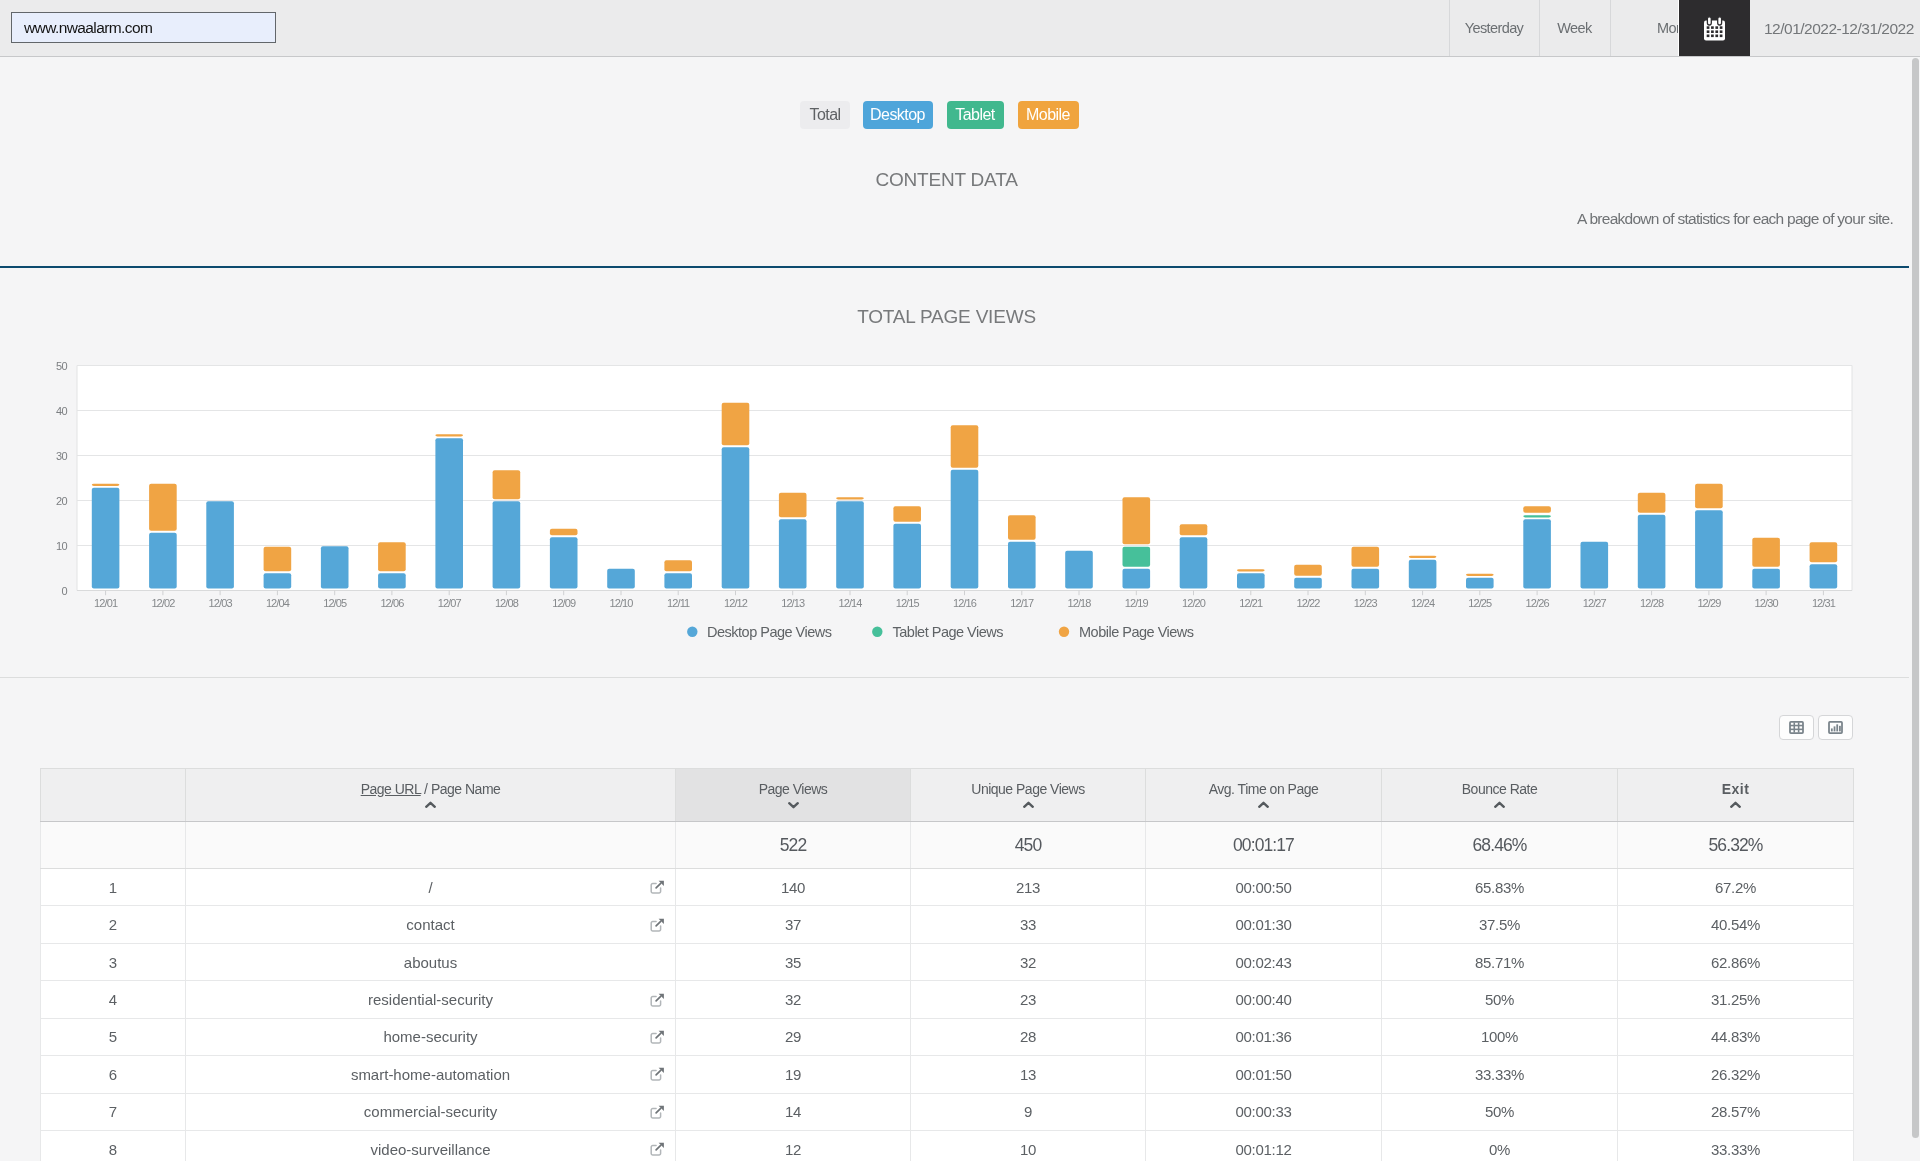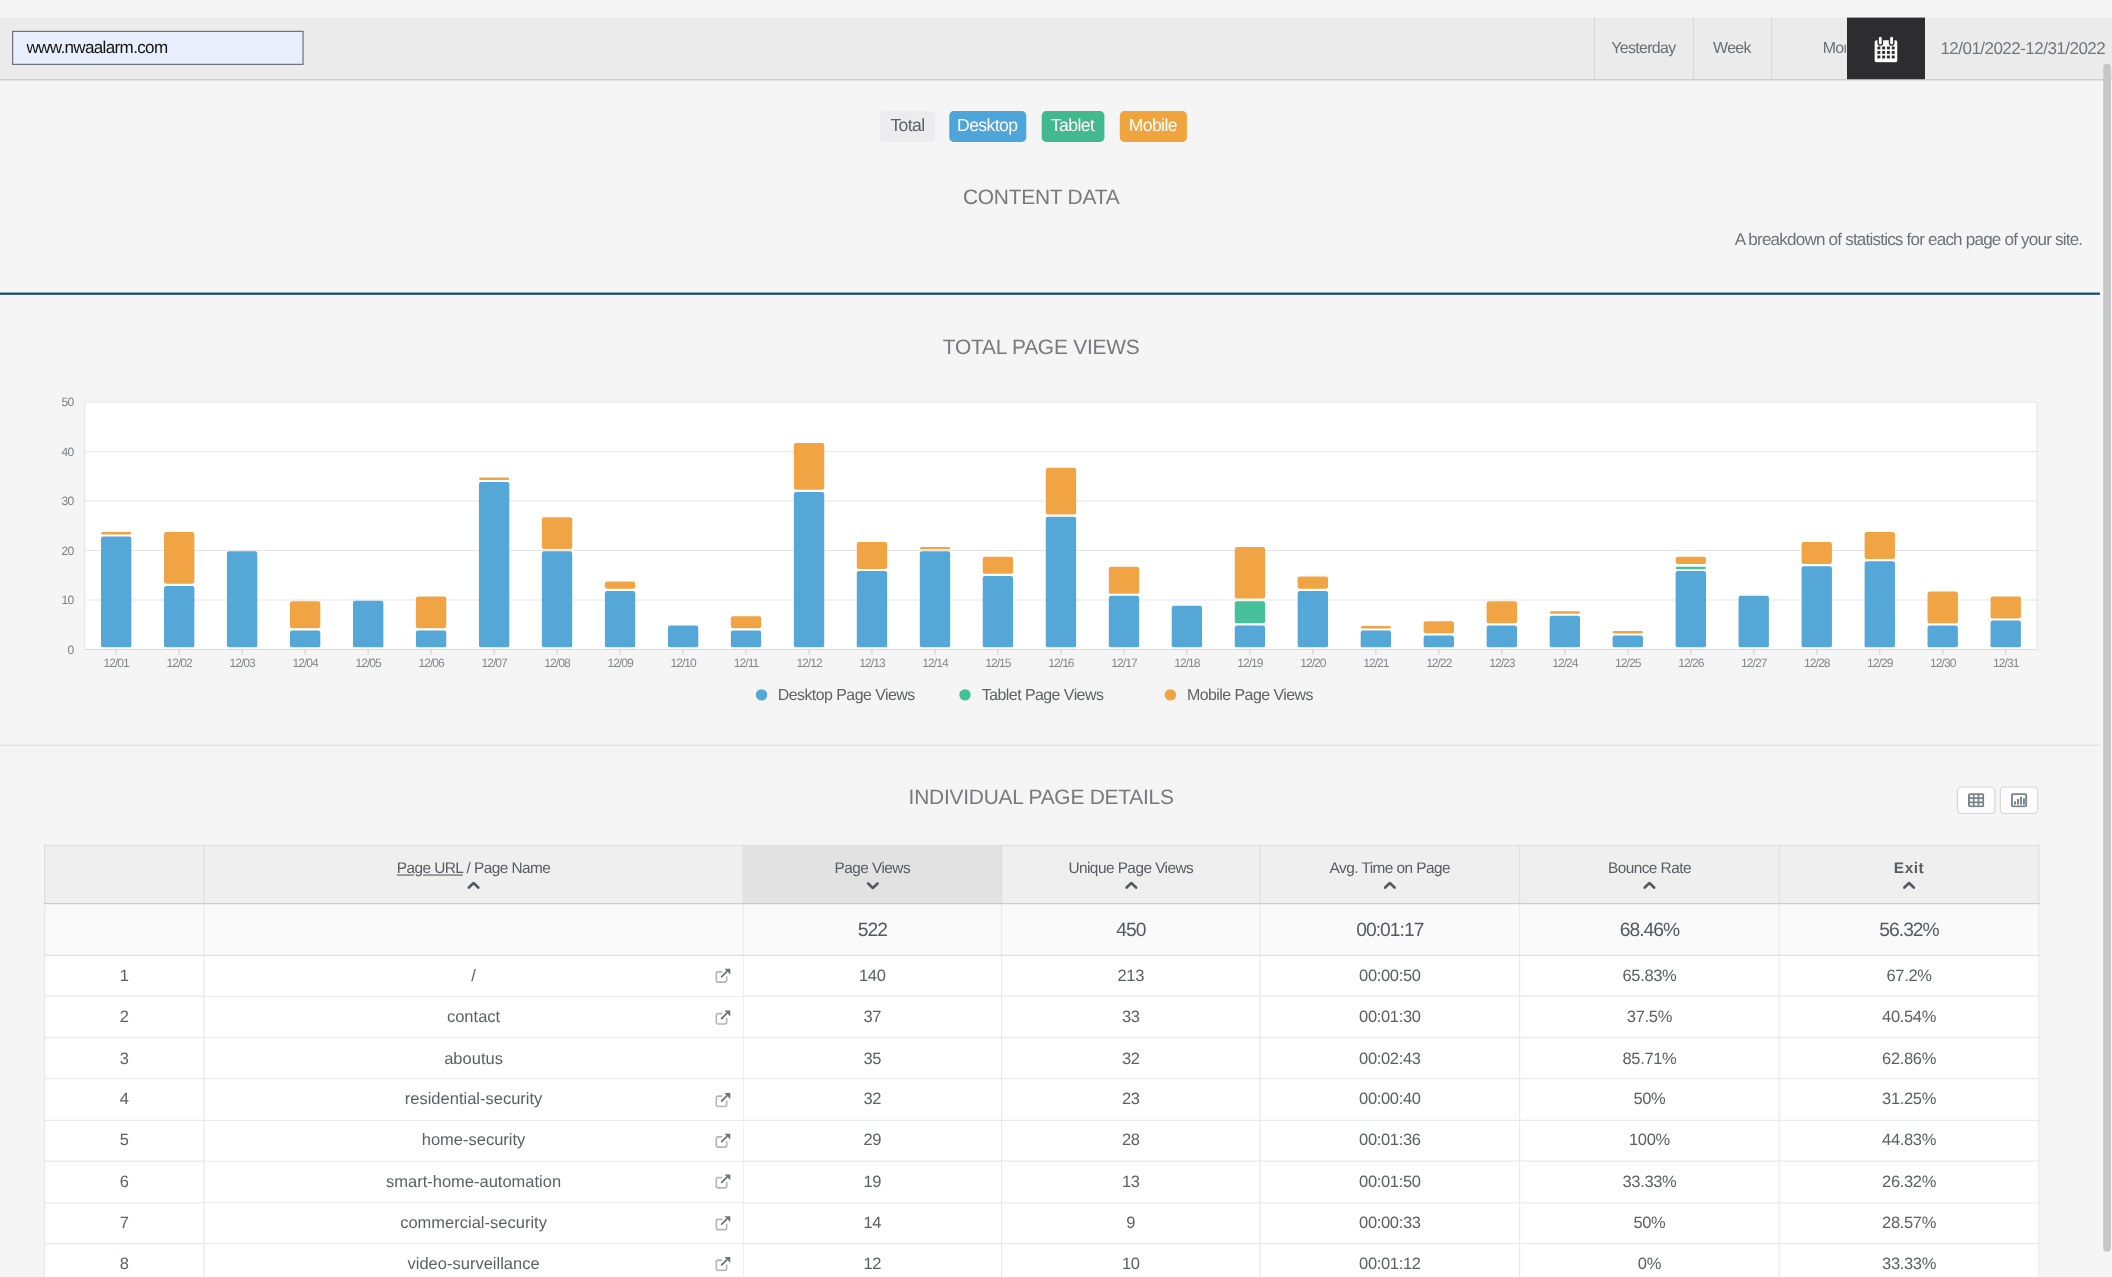--- a/index.html
+++ b/index.html
@@ -1,18 +1,18 @@
 <!DOCTYPE html>
 <html><head><meta charset="utf-8"><title>stats</title><style>
 * { margin:0; padding:0; box-sizing:border-box; }
 body { font-family:"Liberation Sans", sans-serif; background:#f5f5f6; }
 .page { position:relative; width:1920px; height:1161px; overflow:hidden; background:#f5f5f6; }
 .abs { position:absolute; }
 
-.topbar { position:absolute; left:0; top:16px; width:1920px; height:57px; background:#ebebec; border-bottom:1px solid #c7c8ca; }
+.topbar { position:absolute; left:0; top:0; width:1920px; height:57px; background:#ebebec; border-bottom:1px solid #c7c8ca; }
 .urlinput { position:absolute; left:11px; top:12px; width:265px; height:31px; background:#e8eefc; border:1px solid #62666a; font-family:"Liberation Sans", sans-serif; font-size:15.5px; letter-spacing:-0.6px; color:#141414; padding-left:12px; }
 .tabsep { position:absolute; top:0; width:1px; height:56px; background:#d7d8da; }
 .tabtxt { position:absolute; top:0; height:56px; line-height:56px; font-size:14.5px; color:#6b6f72; text-align:center; letter-spacing:-0.6px; }
 .calbtn { position:absolute; left:1679px; top:0; width:71px; height:56px; background:#2d2c2e; text-align:center; }
 .calbtn svg { margin-top:16px; }
 .datetxt { position:absolute; left:1764px; top:0; height:56px; line-height:57px; font-size:15.5px; color:#737679; letter-spacing:-0.5px; white-space:nowrap; }
 
 .sbthumb { position:absolute; left:1912px; top:58px; width:7px; height:1080px; background:#c6c7c8; border-radius:4px; }
 
 .secA { position:absolute; left:0; top:57px; width:1909px; height:211px; border-bottom:2px solid #0c4a6e; }
@@ -220,21 +220,20 @@
         <line x1="1823.4" y1="322.5" x2="1823.4" y2="327.2" stroke="#cfd0d2" stroke-width="1"></line>
         <text x="1823.4" y="338.7" text-anchor="middle" font-size="11" letter-spacing="-0.9" fill="#85888b">12/31</text>
         <circle cx="692.3" cy="363.7" r="5.2" fill="#55a7d8"></circle>
         <text x="707" y="368.8" font-size="14.5" letter-spacing="-0.5" fill="#5f6366">Desktop Page Views</text>
         <circle cx="877.3" cy="363.7" r="5.2" fill="#46c09a"></circle>
         <text x="892.5" y="368.8" font-size="14.5" letter-spacing="-0.5" fill="#5f6366">Tablet Page Views</text>
         <circle cx="1064" cy="363.7" r="5.2" fill="#f0a444"></circle>
         <text x="1079" y="368.8" font-size="14.5" letter-spacing="-0.5" fill="#5f6366">Mobile Page Views</text>
       </svg></div>
 
-  <div class="heading" style="top:716px;">INDIVIDUAL PAGE DETAILS</div>
   <div class="iconbtn" style="left:1779px;top:715px;"><svg width="15" height="13" viewBox="0 0 16 14" fill="none" stroke="#79838a">
         <rect x="1" y="1" width="14" height="12" rx="1" stroke-width="1.9"></rect>
         <line x1="1" y1="4.9" x2="15" y2="4.9" stroke-width="1.7"></line>
         <line x1="1" y1="9" x2="15" y2="9" stroke-width="1.7"></line>
         <line x1="5.6" y1="1.5" x2="5.6" y2="12.5" stroke-width="1.7"></line>
         <line x1="10.3" y1="1.5" x2="10.3" y2="12.5" stroke-width="1.7"></line>
       </svg></div>
   <div class="iconbtn" style="left:1818px;top:715px;"><svg width="15" height="13" viewBox="0 0 16 14" fill="none">
         <rect x="1" y="1" width="14" height="12" rx="1" stroke="#79838a" stroke-width="1.9"></rect>
         <g fill="#79838a">

